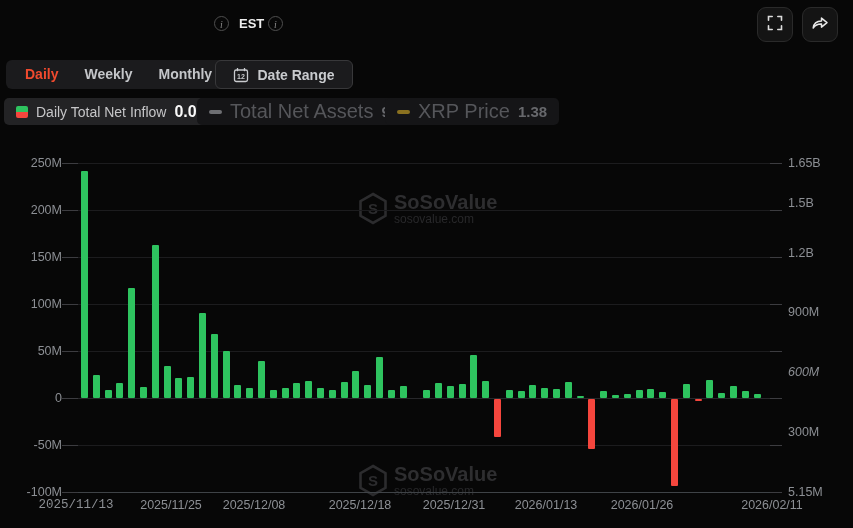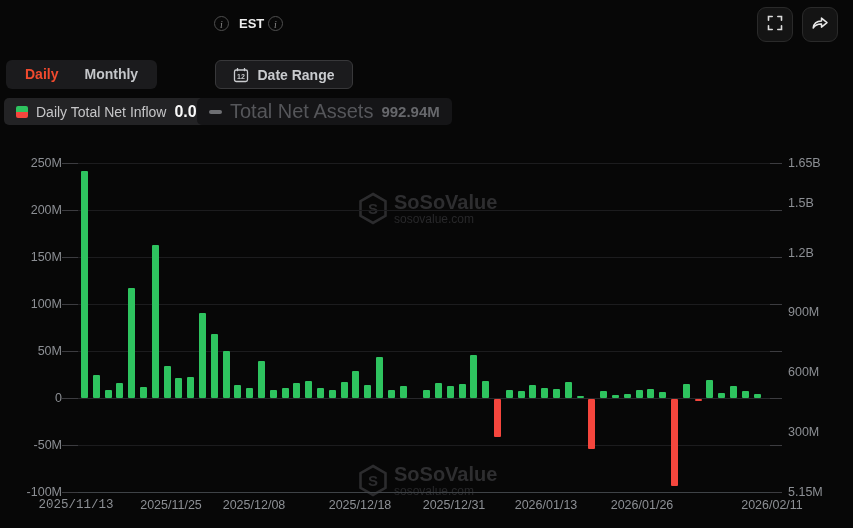--- a/index.html
+++ b/index.html
@@ -88,20 +88,21 @@
   <div class="abs icon-btn" style="left:802px;top:7px;">
     <span>
       <svg width="18" height="16" viewBox="0 0 18 16" fill="none" stroke="#e8e8e8" stroke-width="1.5" stroke-linejoin="round">
         <path d="M10.5 6.1 V3.1 L16 7.6 L10.5 12.1 V9.1 C6.8 8.9 4.2 10.2 2.2 13 C2.7 8.6 6 6.3 10.5 6.1 Z"></path>
       </svg>
     </span>
   </div>
 
   <div class="abs tabs">
     <div class="tab active" style="color: rgb(240, 74, 46);">Daily</div>
+    <div class="tab">Weekly</div>
     <div class="tab">Monthly</div>
   </div>
   <div class="abs date-range">
     <span style="display:flex;">
       <svg width="16" height="16" viewBox="0 0 16 16" fill="none" stroke="#c9cbce" stroke-width="1.3">
         <rect x="1.5" y="3" width="13" height="11.5" rx="1.8"></rect>
         <path d="M4.5 1 V4.2"></path>
           <path d="M11.5 1 V4.2"></path>
         <text x="8" y="12" text-anchor="middle" font-size="7" font-weight="bold" fill="#c9cbce" stroke="none" font-family="Liberation Sans, sans-serif">12</text>
       </svg>
@@ -114,20 +115,25 @@
       <span class="t" id="sw-top" style="background: rgb(46, 195, 95);"></span>
         <span class="b" id="sw-bot" style="background: rgb(245, 70, 61);"></span>
     </span>
     <span class="pill-label">Daily Total Net Inflow</span>
     <span class="pill-value">0.00</span>
   </div>
   <div class="abs pill pill-dim" style="left:197px;">
     <span class="dash" id="dash-assets" style="background: rgb(110, 111, 115);"></span>
     <span class="pill-label">Total Net Assets</span>
     <span class="pill-value">992.94M</span>
+  </div>
+  <div class="abs pill pill-dim" style="left:385px;">
+    <span class="dash" id="dash-price" style="background: rgb(138, 113, 32);"></span>
+    <span class="pill-label">XRP Price</span>
+    <span class="pill-value">1.38</span>
   </div>
 
   <div class="abs watermark" style="left:358px;top:192px;">
     <span>
       <svg width="30" height="33" viewBox="0 0 30 33" fill="none" stroke="#2c2c2e" stroke-width="2.6">
         <polygon points="15,2 27.5,9.2 27.5,23.8 15,31 2.5,23.8 2.5,9.2"></polygon>
         <text x="15" y="22" text-anchor="middle" font-size="15" font-weight="bold" fill="#2c2c2e" stroke="none" font-family="Liberation Sans, sans-serif">S</text>
       </svg>
     </span>
     <span>
@@ -178,21 +184,21 @@
       <div class="abs ylabel-left" style="top: 250px;">150M</div>
       <div class="abs ylabel-left" style="top: 297px;">100M</div>
       <div class="abs ylabel-left" style="top: 344px;">50M</div>
       <div class="abs ylabel-left" style="top: 391px;">0</div>
       <div class="abs ylabel-left" style="top: 438px;">-50M</div>
       <div class="abs ylabel-left" style="top: 485px;">-100M</div>
       <div class="abs ylabel-right" style="top: 156px;">1.65B</div>
       <div class="abs ylabel-right" style="top: 196px; text-align: center;">1.5B</div>
       <div class="abs ylabel-right" style="top: 246px;">1.2B</div>
       <div class="abs ylabel-right" style="top: 305px;">900M</div>
-      <div class="abs ylabel-right" style="top: 365px;">600M</div>
+      <div class="abs ylabel-right" style="top: 365px; font-style: italic;">600M</div>
       <div class="abs ylabel-right" style="top: 425px;">300M</div>
       <div class="abs ylabel-right" style="top: 485px;">5.15M</div>
       <div class="abs xlabel" style="left: 76px; font-family: Liberation Mono, monospace;">2025/11/13</div>
       <div class="abs xlabel" style="left: 171px;">2025/11/25</div>
       <div class="abs xlabel" style="left: 254px;">2025/12/08</div>
       <div class="abs xlabel" style="left: 360px;">2025/12/18</div>
       <div class="abs xlabel" style="left: 454px;">2025/12/31</div>
       <div class="abs xlabel" style="left: 546px;">2026/01/13</div>
       <div class="abs xlabel" style="left: 642px;">2026/01/26</div>
       <div class="abs xlabel" style="left: 772px;">2026/02/11</div>

